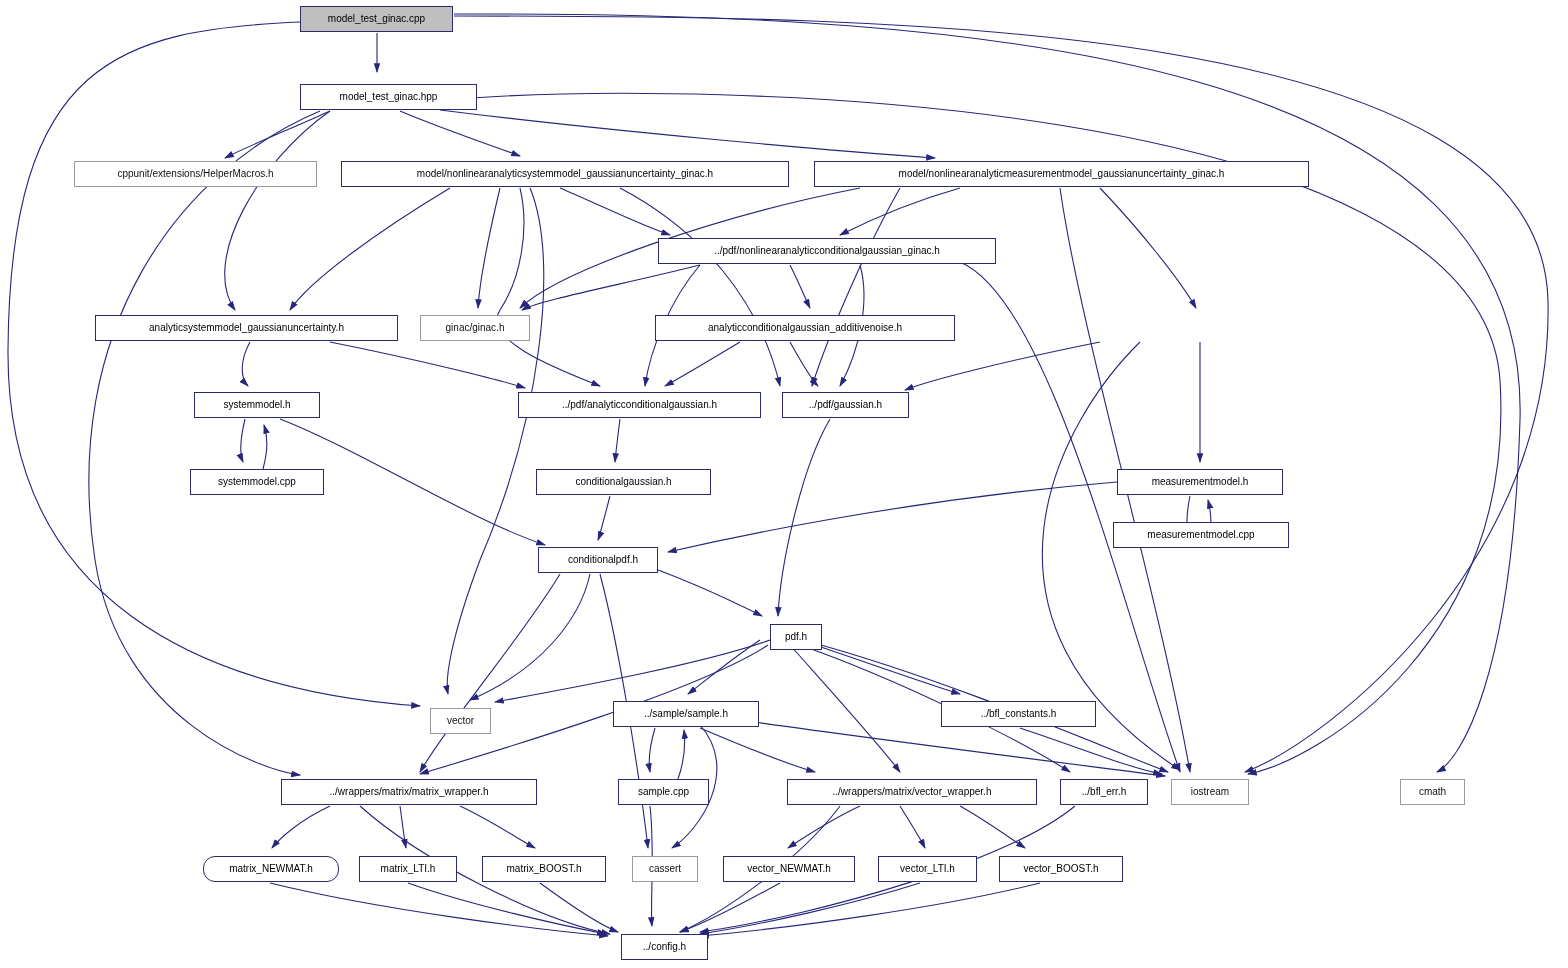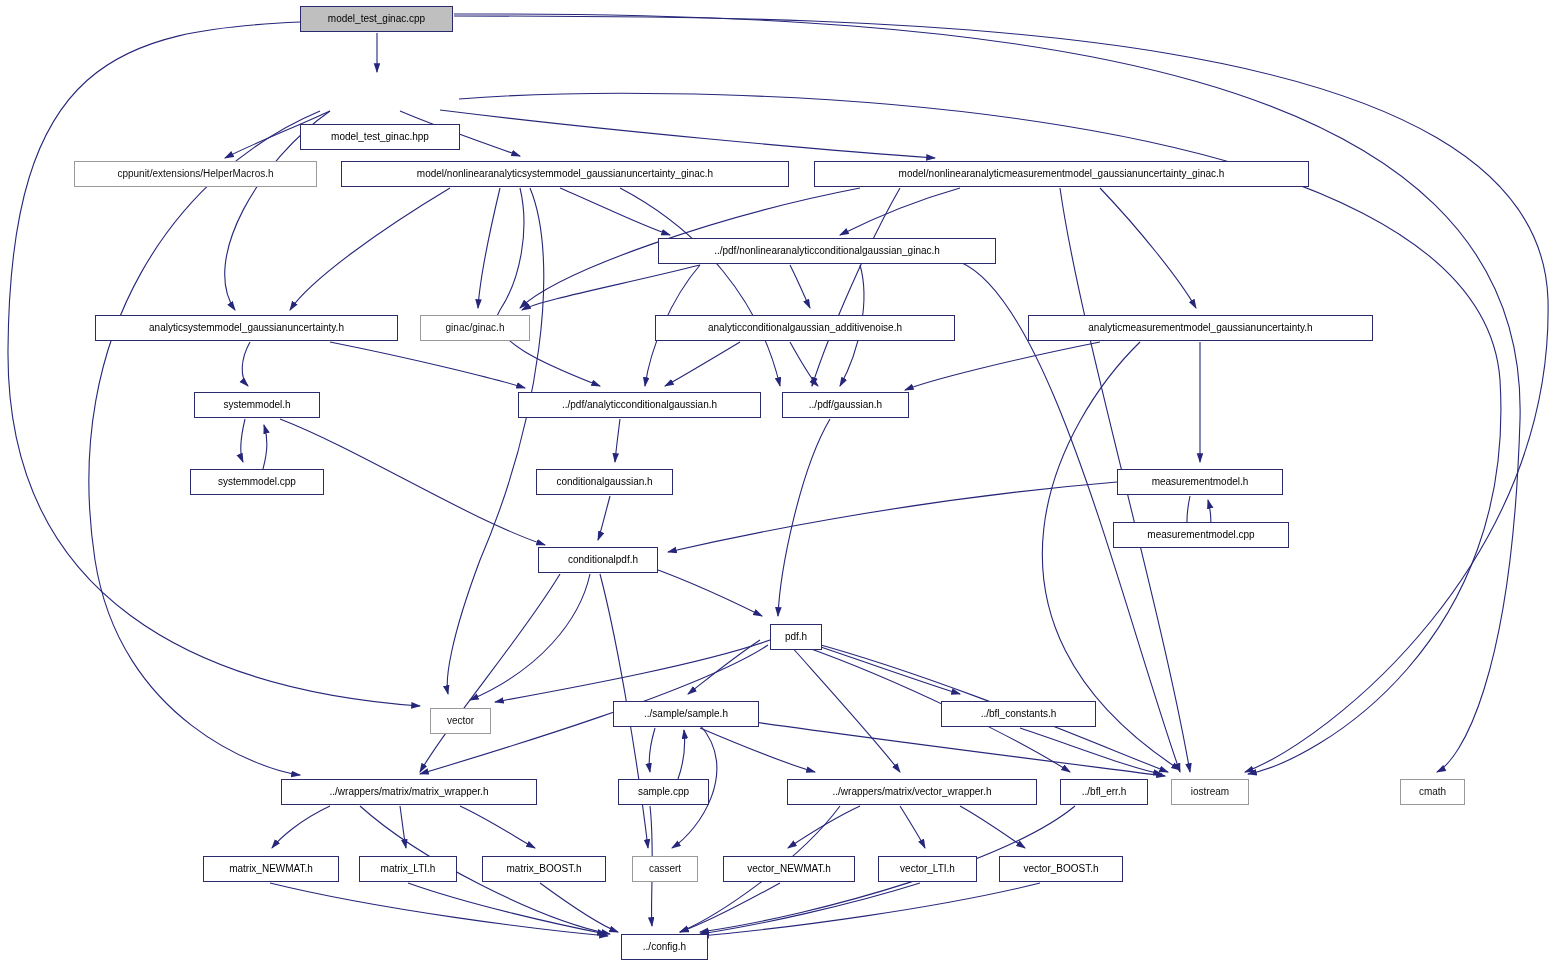--- a/index.html
+++ b/index.html
@@ -119,48 +119,47 @@
       <path d="M540,883 C570,905 600,925 618,932"></path>
       <path d="M780,883 C740,905 700,925 680,932"></path>
       <path d="M920,883 C850,905 760,925 700,934"></path>
       <path d="M1040,883 C940,908 790,928 700,936"></path>
       <path d="M650,806 C655,850 650,905 652,926"></path>
       <path d="M1075,806 C1010,860 820,915 700,932"></path>
     </g>
   </svg>
 
   <div class="node grey" style="left:300px;top:6px;width:153px;">model_test_ginac.cpp</div>
-  <div class="node" style="left:300px;top:84px;width:160px;margin-top:40px;">model_test_ginac.hpp</div>
+  <div class="node" style="left:300px;top:84px;width:177px;">model_test_ginac.hpp</div>
   <div class="node dashed" style="left:74px;top:161px;width:243px;">cppunit/extensions/HelperMacros.h</div>
   <div class="node" style="left:814px;top:161px;width:495px;">model/nonlinearanalyticmeasurementmodel_gaussianuncertainty_ginac.h</div>
   <div class="node" style="left:341px;top:161px;width:448px;">model/nonlinearanalyticsystemmodel_gaussianuncertainty_ginac.h</div>
   <div class="node" style="left:658px;top:238px;width:338px;">../pdf/nonlinearanalyticconditionalgaussian_ginac.h</div>
   <div class="node" style="left:95px;top:315px;width:303px;">analyticsystemmodel_gaussianuncertainty.h</div>
   <div class="node dashed" style="left:420px;top:315px;width:110px;">ginac/ginac.h</div>
   <div class="node" style="left:655px;top:315px;width:300px;">analyticconditionalgaussian_additivenoise.h</div>
-  <div class="node" style="left:1028px;top:315px;width:345px;">analyticmeasurementmodel_gaussianuncertainty.h</div>
   <div class="node" style="left:194px;top:392px;width:126px;">systemmodel.h</div>
   <div class="node" style="left:518px;top:392px;width:243px;text-align:right;">../pdf/analyticconditionalgaussian.h</div>
   <div class="node" style="left:782px;top:392px;width:127px;">../pdf/gaussian.h</div>
   <div class="node" style="left:190px;top:469px;width:134px;">systemmodel.cpp</div>
-  <div class="node" style="left:536px;top:469px;width:137px;">conditionalgaussian.h</div>
+  <div class="node" style="left:536px;top:469px;width:175px;">conditionalgaussian.h</div>
   <div class="node" style="left:1117px;top:469px;width:166px;">measurementmodel.h</div>
   <div class="node" style="left:1113px;top:522px;width:176px;">measurementmodel.cpp</div>
   <div class="node" style="left:538px;top:547px;width:120px;padding-left:16px;">conditionalpdf.h</div>
   <div class="node" style="left:770px;top:624px;width:52px;">pdf.h</div>
   <div class="node dashed" style="left:430px;top:701px;width:61px;margin-top:7px;">vector</div>
   <div class="node" style="left:613px;top:701px;width:146px;">../sample/sample.h</div>
   <div class="node" style="left:941px;top:701px;width:155px;">../bfl_constants.h</div>
   <div class="node" style="left:281px;top:779px;width:256px;">../wrappers/matrix/matrix_wrapper.h</div>
   <div class="node" style="left:618px;top:779px;width:91px;">sample.cpp</div>
   <div class="node" style="left:787px;top:779px;width:250px;">../wrappers/matrix/vector_wrapper.h</div>
   <div class="node" style="left:1060px;top:779px;width:88px;">../bfl_err.h</div>
   <div class="node dashed" style="left:1171px;top:779px;width:78px;">iostream</div>
   <div class="node dashed" style="left:1400px;top:779px;width:65px;">cmath</div>
-  <div class="node" style="left:203px;top:856px;width:136px;">matrix_NEWMAT.h</div>
+  <div class="node" style="left:203px;top:856px;width:136px;border-radius:12px;">matrix_NEWMAT.h</div>
   <div class="node" style="left:359px;top:856px;width:98px;">matrix_LTI.h</div>
   <div class="node" style="left:482px;top:856px;width:124px;">matrix_BOOST.h</div>
   <div class="node dashed" style="left:632px;top:856px;width:66px;">cassert</div>
   <div class="node" style="left:723px;top:856px;width:132px;">vector_NEWMAT.h</div>
   <div class="node" style="left:878px;top:856px;width:99px;">vector_LTI.h</div>
   <div class="node" style="left:999px;top:856px;width:124px;">vector_BOOST.h</div>
   <div class="node" style="left:621px;top:934px;width:87px;">../config.h</div>
 
 </div>
 

